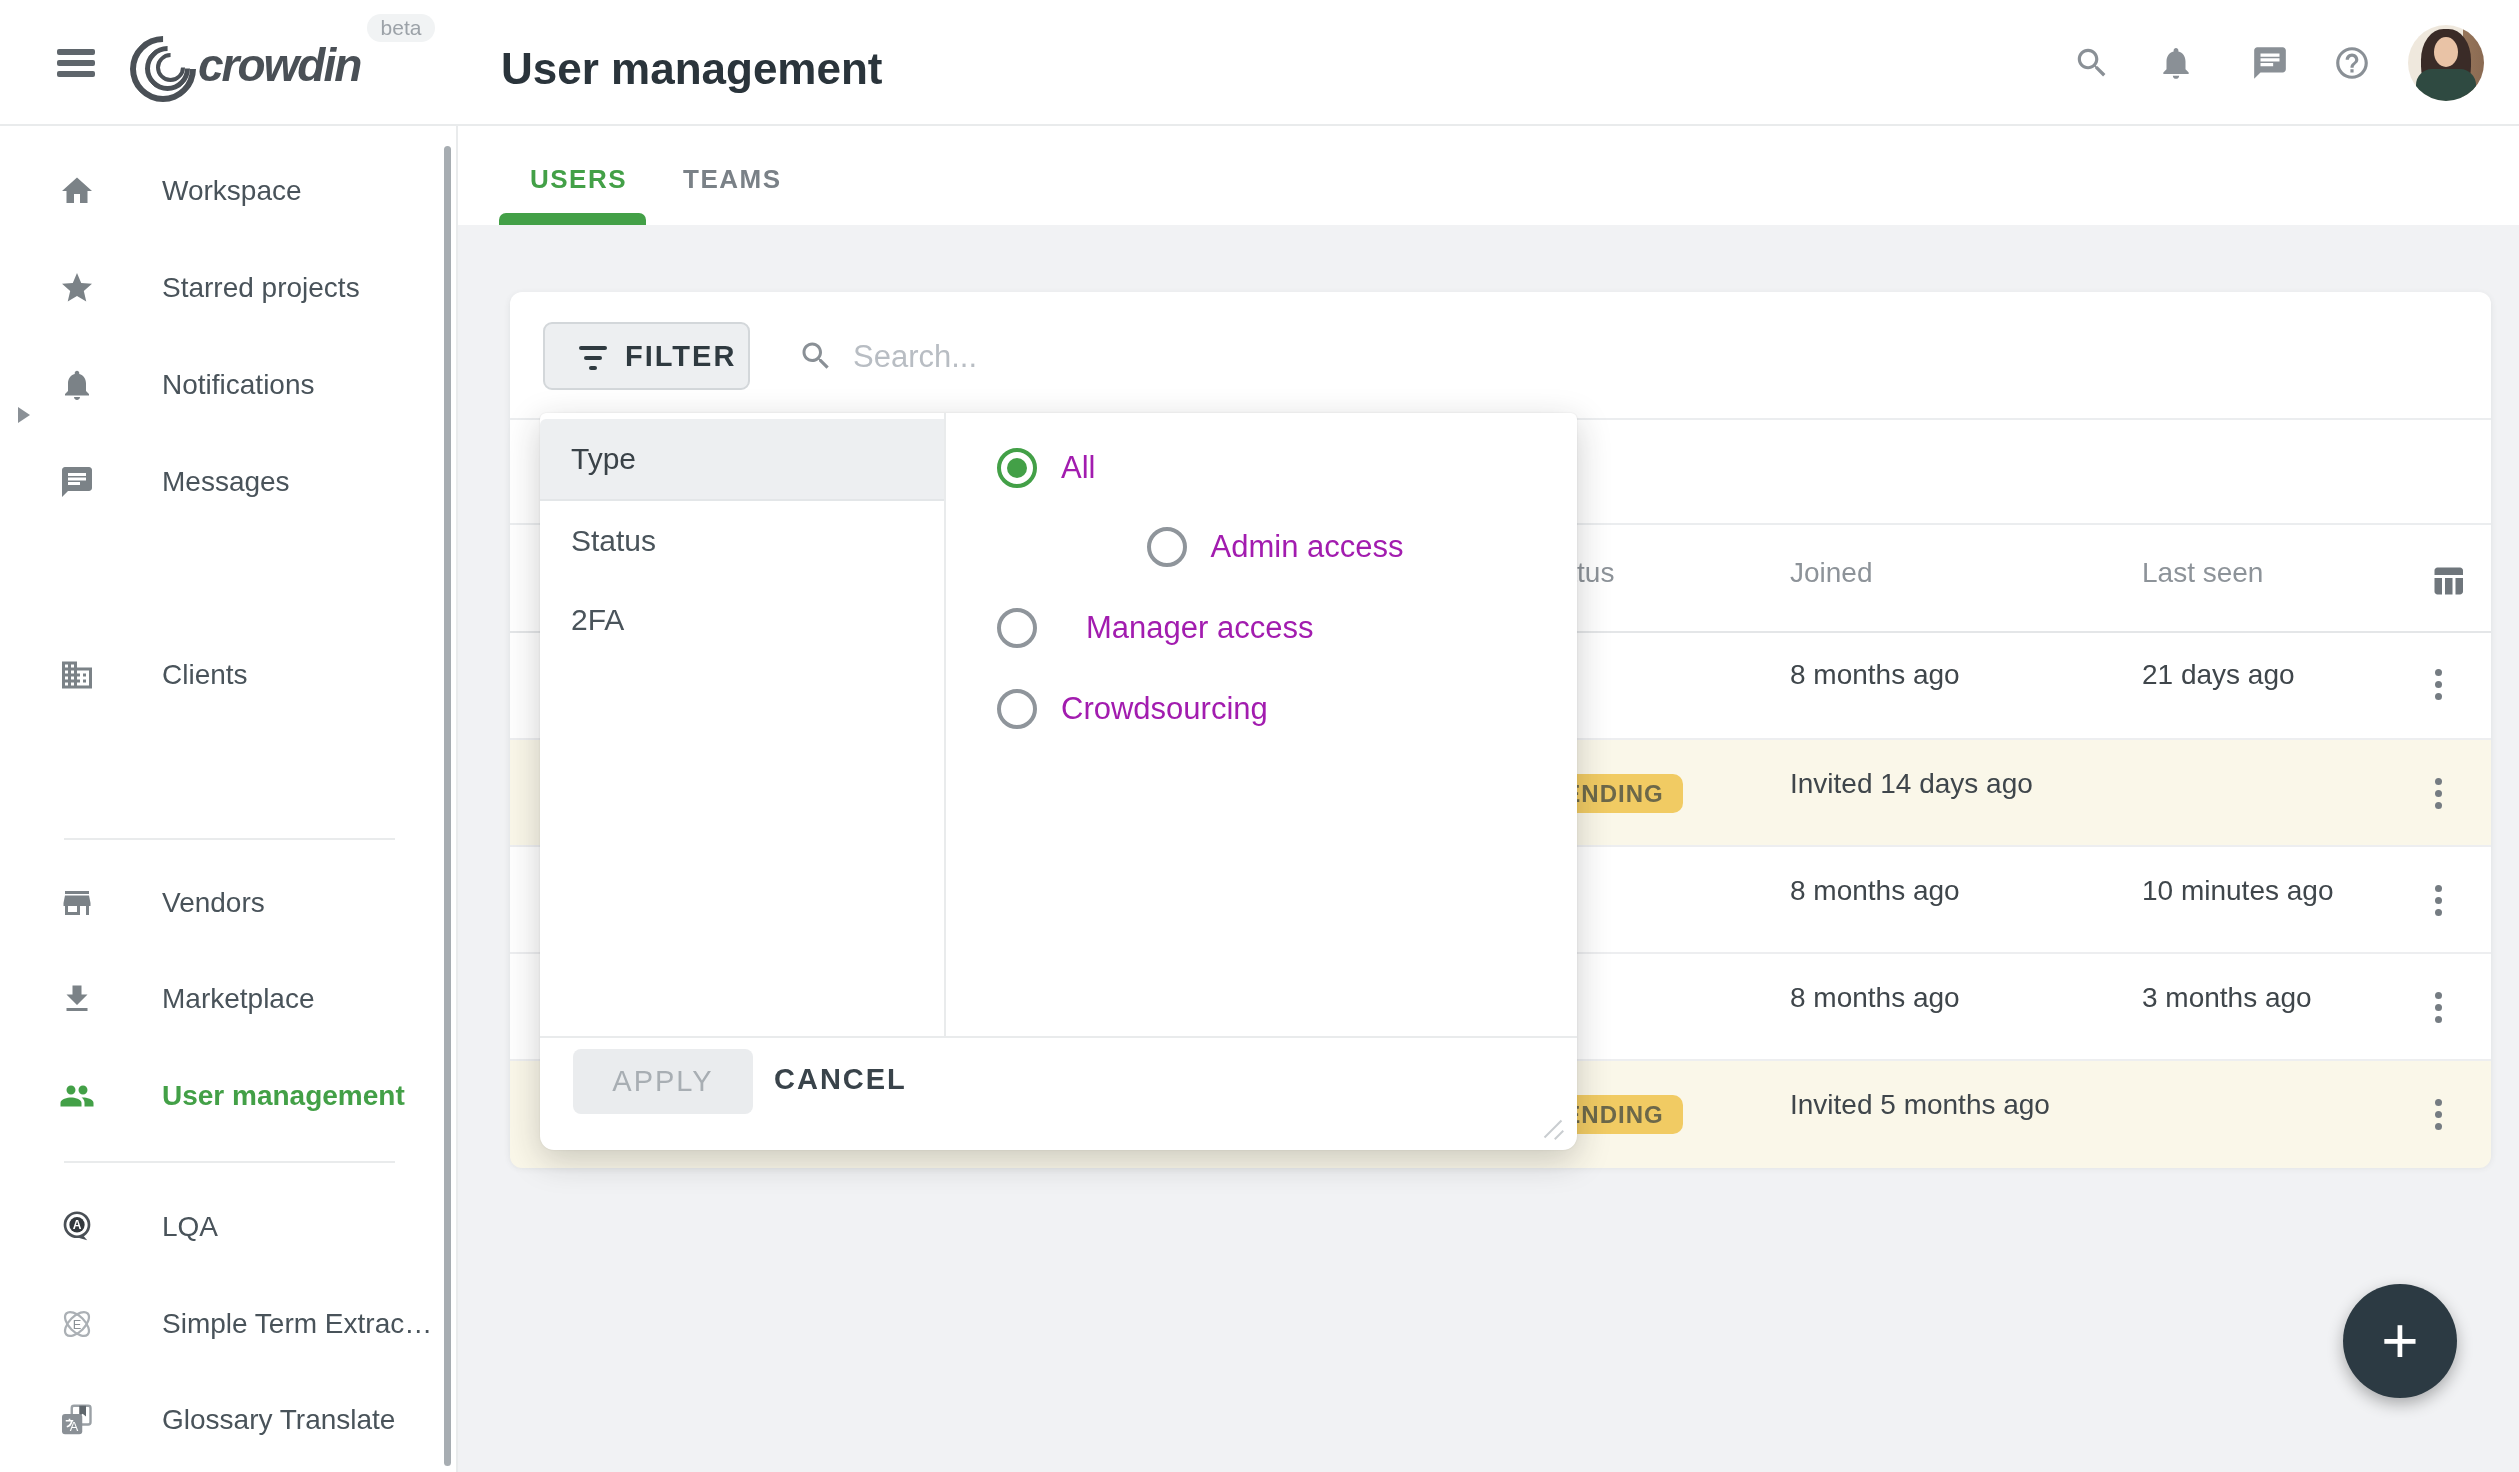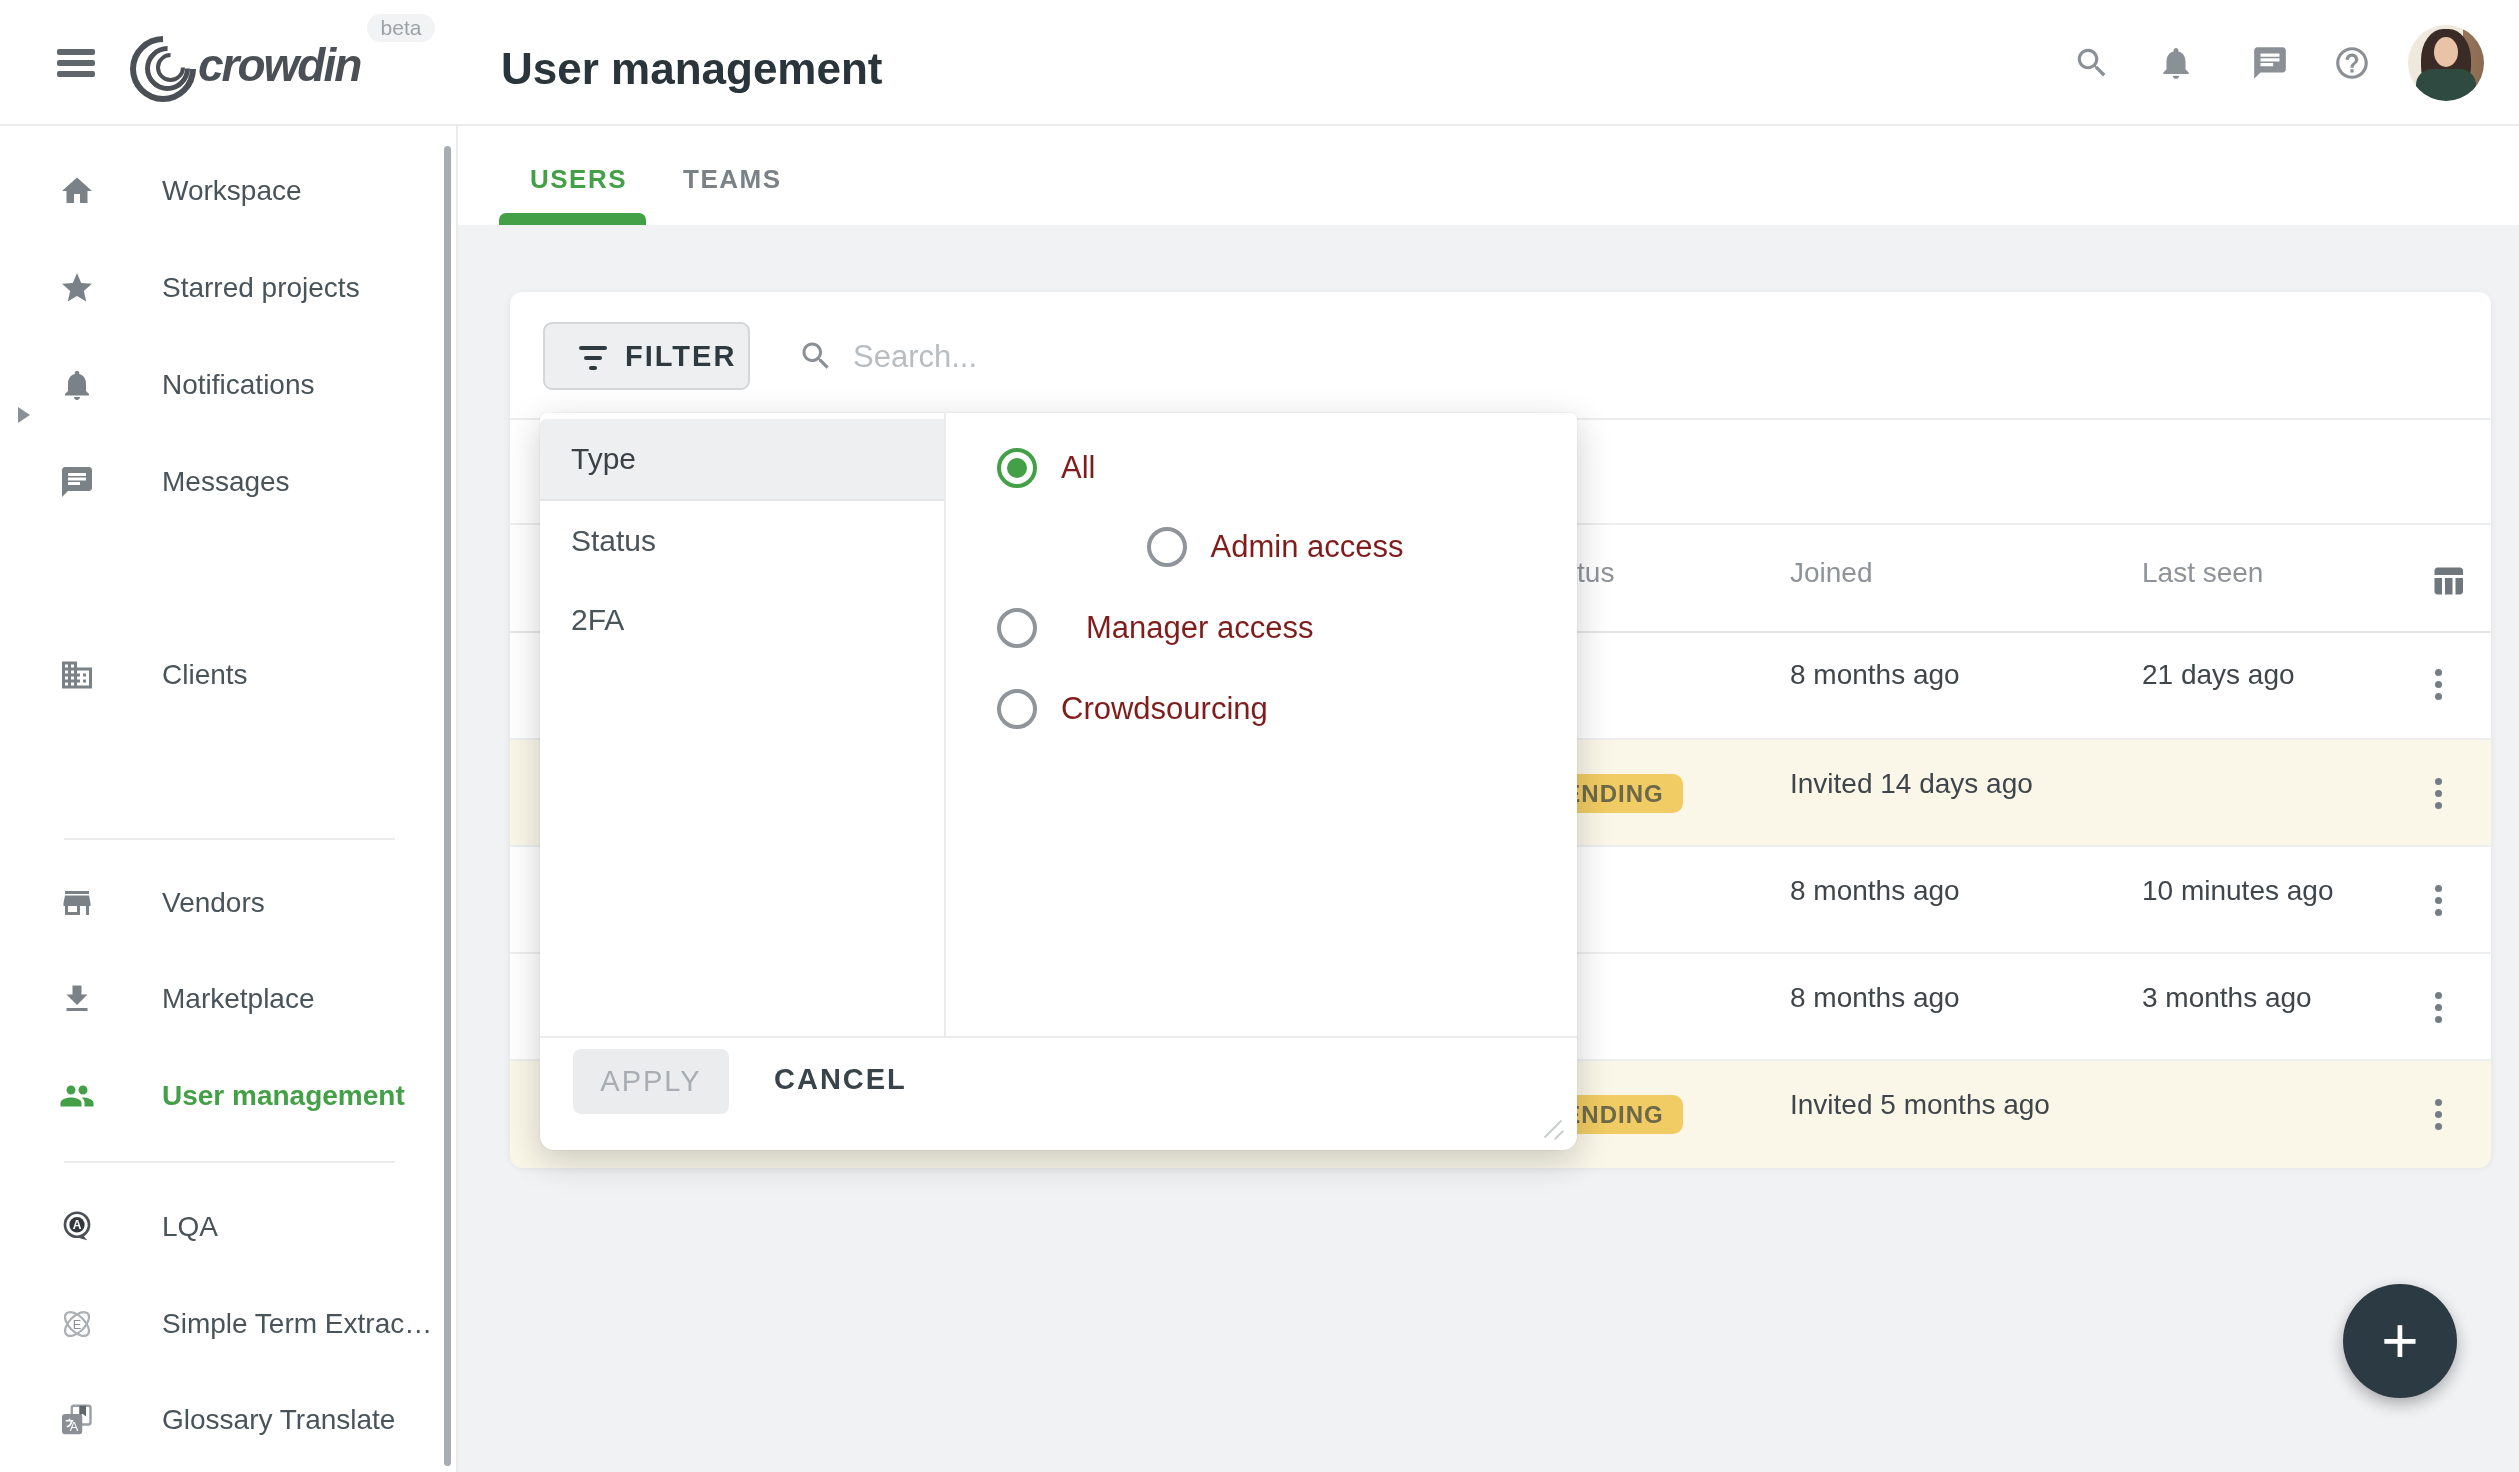--- a/index.html
+++ b/index.html
@@ -76,23 +76,23 @@
   .pcol-div{position:absolute;left:404px;top:0;width:2px;height:623px;background:#E9EBEC;}
   .pcat{position:absolute;left:0;width:404px;height:80px;display:flex;align-items:center;cursor:pointer;}
   .pcat span{margin-left:31px;font-size:30px;color:#4A545B;}
   .pcat.sel{background:#EDEFF1;border-bottom:2px solid #E3E6E8;border-radius:6px 0 0 0;}
   .pcat.sel span{color:#3A4248;}
   .popt{position:absolute;left:433px;width:580px;height:80px;display:flex;align-items:center;cursor:pointer;}
   .radio{width:40px;height:40px;border-radius:50%;border:4px solid #8F959B;box-sizing:border-box;flex:none;
          display:flex;align-items:center;justify-content:center;}
   .popt.sel .radio{border-color:#43A047;}
   .popt.sel .radio i{width:20px;height:20px;border-radius:50%;background:#43A047;}
-  .popt span{margin-left:24px;font-size:31px;color:#7f1d1d;}
+  .popt span{margin-left:24px;font-size:31px;color:#a21caf;}
   .pfoot-div{position:absolute;left:0;top:623px;width:1037px;height:2px;background:#E9EBEC;}
-  .apply-btn{position:absolute;left:33px;top:636px;width:156px;height:65px;background:#EAECEE;border:none;border-radius:8px;
+  .apply-btn{position:absolute;left:33px;top:636px;width:180px;height:65px;background:#EAECEE;border:none;border-radius:8px;
              font-family:"Liberation Sans",sans-serif;font-size:29px;letter-spacing:2px;color:#A8AEB3;cursor:default;}
   .cancel-btn{position:absolute;left:234px;top:650px;font-size:29px;font-weight:600;letter-spacing:2px;color:#39434A;cursor:pointer;}
   .resize{position:absolute;right:10px;bottom:8px;width:26px;height:26px;cursor:nwse-resize;}
   .resize::before,.resize::after{content:"";position:absolute;background:#C9CDD0;height:2px;transform:rotate(-45deg);}
   .resize::before{width:24px;left:0;top:12px;}
   .resize::after{width:12px;left:12px;top:18px;}
   
   .fab{position:absolute;left:2343px;top:1284px;width:114px;height:114px;border-radius:50%;background:#2C3A43;z-index:28;
        box-shadow:0 6px 16px rgba(0,0,0,.30);display:flex;align-items:center;justify-content:center;cursor:pointer;
        font-size:64px;font-weight:400;color:#fff;line-height:0;}

